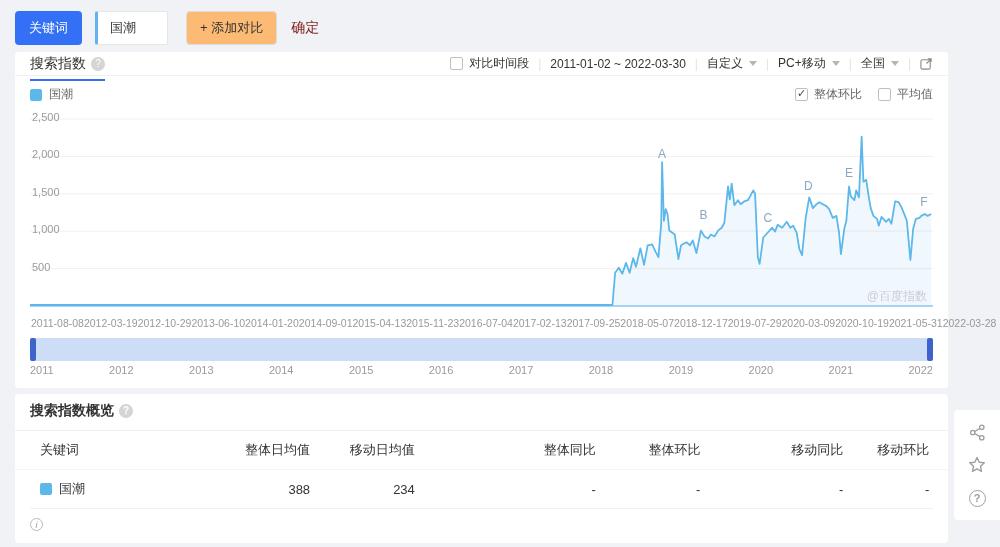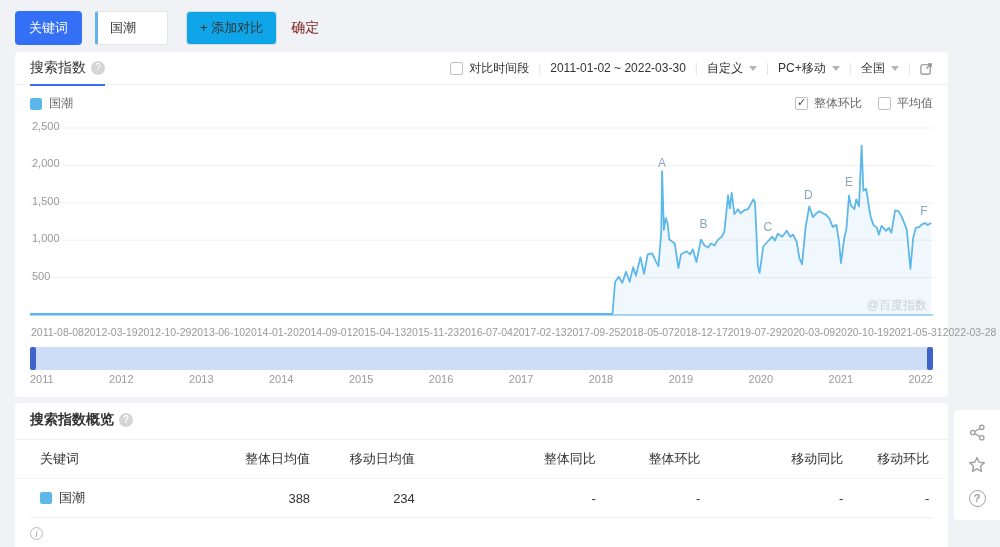--- a/index.html
+++ b/index.html
@@ -14,34 +14,34 @@
   .kw-btn {
     background:#3370f6; color:#fff; border:none; border-radius:4px;
     font-size:13px; padding:0 14px; height:34px; cursor:pointer;
   }
   .kw-input {
     display:flex; align-items:center; margin-left:13px; height:34px; width:73px;
     background:#fff; border:1px solid #e6e6e6; border-left:3px solid #64b2ee;
     border-radius:2px; padding-left:12px; font-size:13px; color:#333;
   }
   .add-btn {
-    margin-left:18px; height:34px; padding:0 13px; background:#0ea5e9;
+    margin-left:18px; height:34px; padding:0 13px; background:#fdba74;
     border:1px solid #dcdcdc; border-radius:4px; font-size:13px; color:#333; cursor:pointer;
   }
   .confirm-link { margin-left:14px; color:#7f1d1d; font-size:14px; cursor:pointer; text-decoration:none; }
 
   
   .card { background:#fff; border-radius:4px; margin:0 52px 0 15px; width:933px; }
   .card.trend { margin-top:6px; }
   .card.overview { margin-top:6px; padding-bottom:2px; }
 
   
   .trend-header {
     display:flex; justify-content:space-between; align-items:center;
-    padding:0 15px; height:33px; border-bottom:1px solid #f0f0f0; position:relative;
+    padding:0 15px; height:24px; border-bottom:1px solid #f0f0f0; position:relative;
   }
   .tab { position:relative; display:flex; align-items:center; height:33px; font-size:14px; color:#333; cursor:pointer; }
   .tab .underline { position:absolute; left:0; bottom:-1px; height:2px; width:100%; background:#3370f6; }
   .help-dot {
     display:inline-block; width:14px; height:14px; margin-left:5px; border-radius:50%;
     background:#d5d5d5; color:#fff; font-size:10px; line-height:14px; text-align:center;
   }
   .help-dot::after { content:"?"; }
   .controls { display:flex; align-items:center; font-size:12px; color:#333; }
   .controls .sep { color:#e3e3e3; margin:0 9px; }

